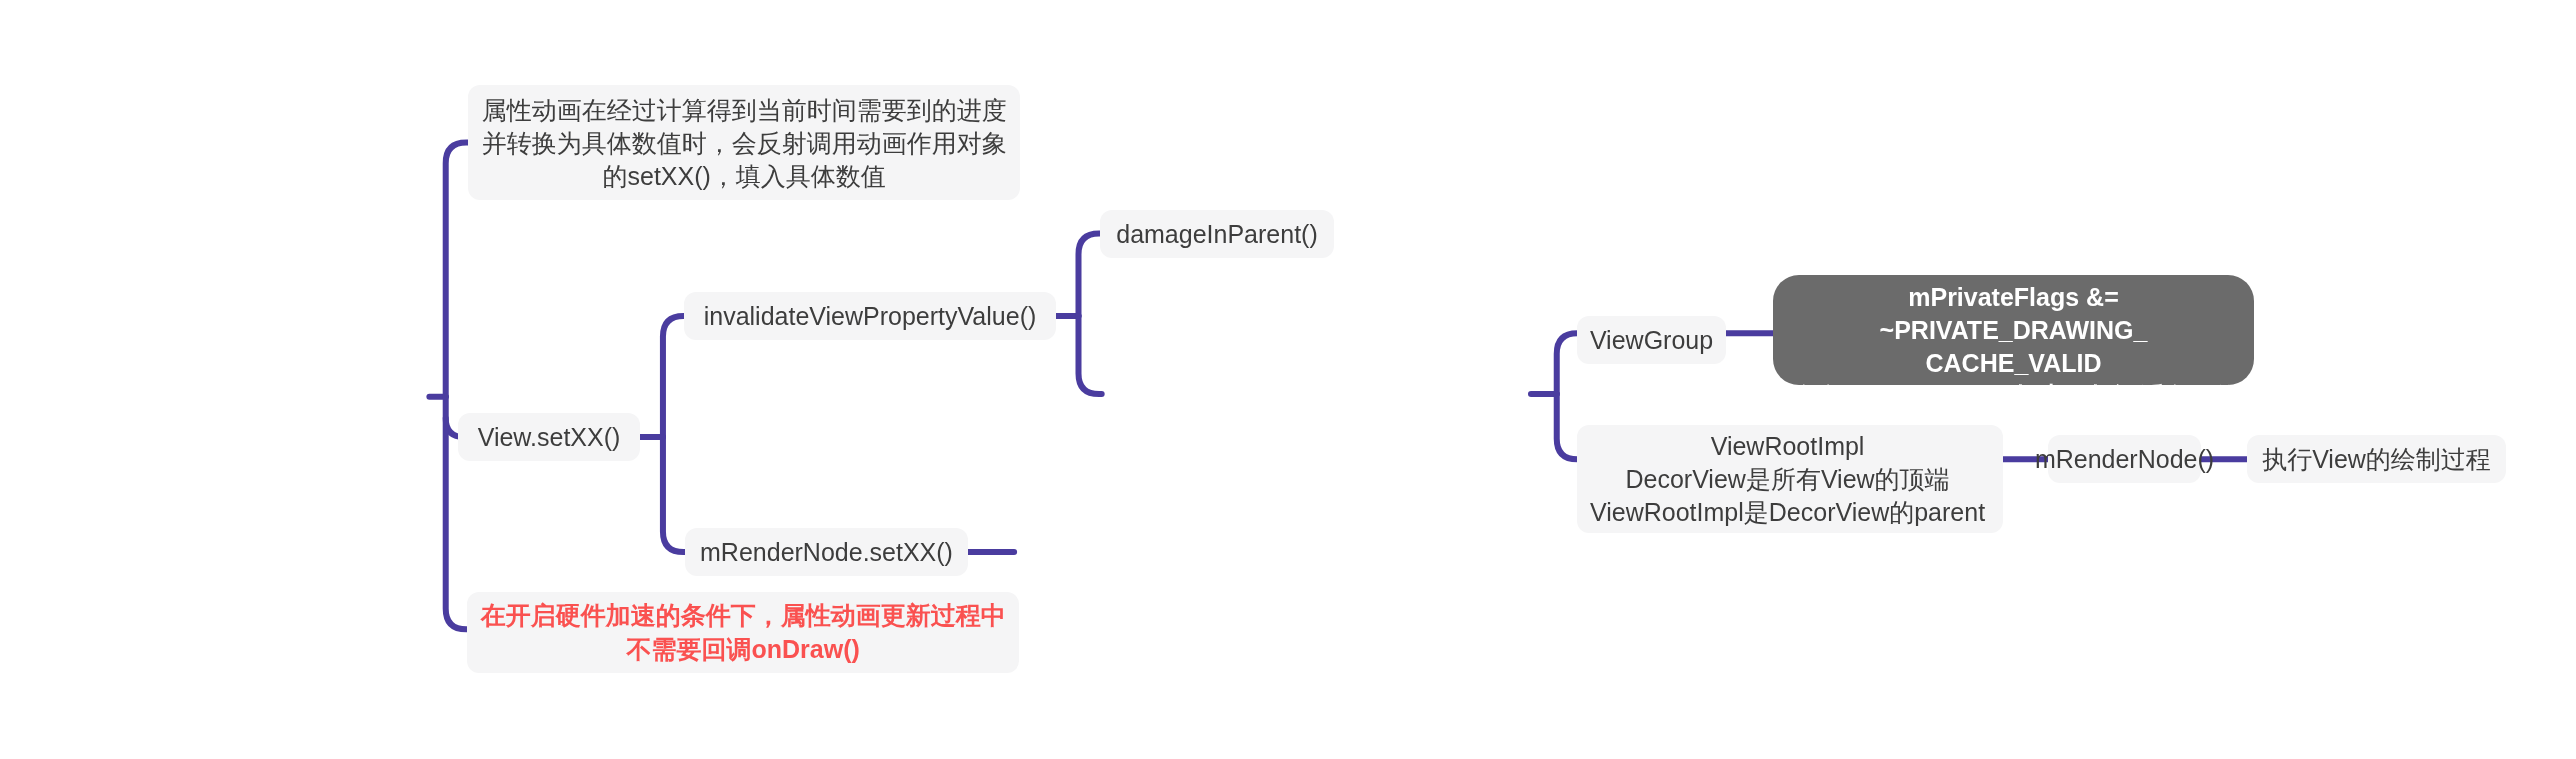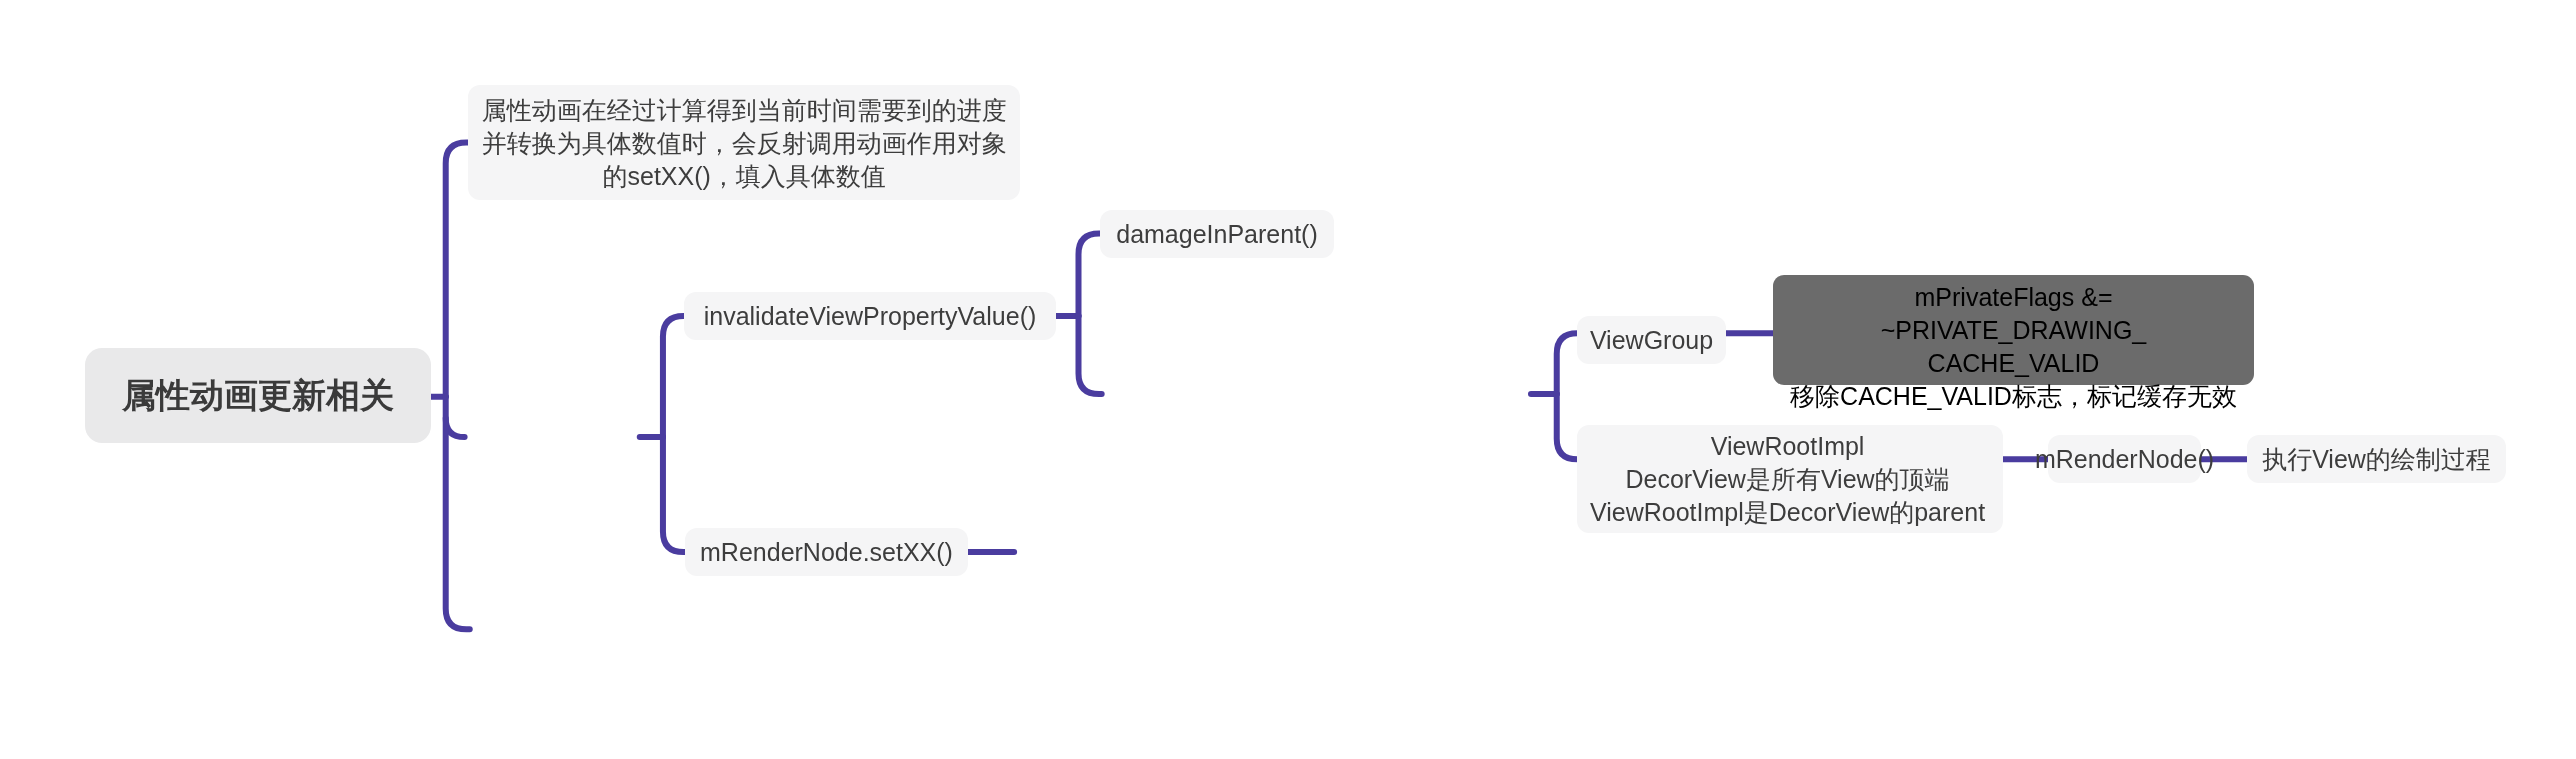--- a/index.html
+++ b/index.html
@@ -31,23 +31,23 @@
   }
   .node.root{
     background:#e9e9ea;
     font-size:34px;
     font-weight:bold;
     color:#3a3a3a;
     border-radius:17px;
   }
   .node.dark{
     background:#6b6b6b;
-    color:#000000;
-    font-weight:normal;
-    border-radius:11px;
+    color:#ffffff;
+    font-weight:bold;
+    border-radius:26px;
   }
   .node.rednote{
     color:#fa5150;
     font-weight:bold;
     line-height:34px;
   }
 </style>
 </head>
 <body>
 
@@ -73,26 +73,26 @@
       <path d="M1813,459 V412 Q1813,388 1837,388 H1839"></path>
       <path d="M1813,459 V511 Q1813,535 1837,535 H1839"></path>
 
       <path d="M2010,388 H2065"></path>
       <path d="M2333,535 H2385"></path>
       <path d="M2563,535 H2617"></path>
       <path d="M1127,643 H1181"></path>
     </g>
   </svg>
 
-  <div class="node root" style="left:85px;top:348px;width:346px;height:95px;">属性动画更新相关</div>
 
   <div class="node multiline" style="left:468px;top:85px;height:115px;">属性动画在经过计算得到当前时间需要到的进度
 并转换为具体数值时，会反射调用动画作用对象
 的setXX()，填入具体数值</div>
 
+  <div class="node" style="left:458px;top:413px;width:182px;height:48px;">View.setXX()</div>
 
   <div class="node" style="left:1100px;top:210px;width:234px;height:48px;">damageInParent()</div>
 
   <div class="node" style="left:684px;top:292px;width:372px;height:48px;">invalidateViewPropertyValue()</div>
 
 
   <div class="node" style="left:1577px;top:316px;width:149px;height:48px;">ViewGroup</div>
 
   <div class="node dark multiline" style="left:1773px;top:275px;width:481px;height:110px;padding:6px 13.7px;">mPrivateFlags &amp;= ~PRIVATE_DRAWING_
 CACHE_VALID
@@ -102,15 +102,17 @@
 DecorView是所有View的顶端
 ViewRootImpl是DecorView的parent</div>
 
   <div class="node" style="left:2048px;top:435px;width:153px;height:48px;">mRenderNode()</div>
 
   <div class="node" style="left:685px;top:528px;width:283px;height:48px;">mRenderNode.setXX()</div>
 
   <div class="node" style="left:2247px;top:435px;width:259px;height:48px;">执行View的绘制过程</div>
 
 
+  <div class="node multiline rednote" style="left:467px;top:592px;height:81px;padding:6px 13.7px;">在开启硬件加速的条件下，属性动画更新过程中
+不需要回调onDraw()</div>
 
 </div>
 
 
 </body></html>

